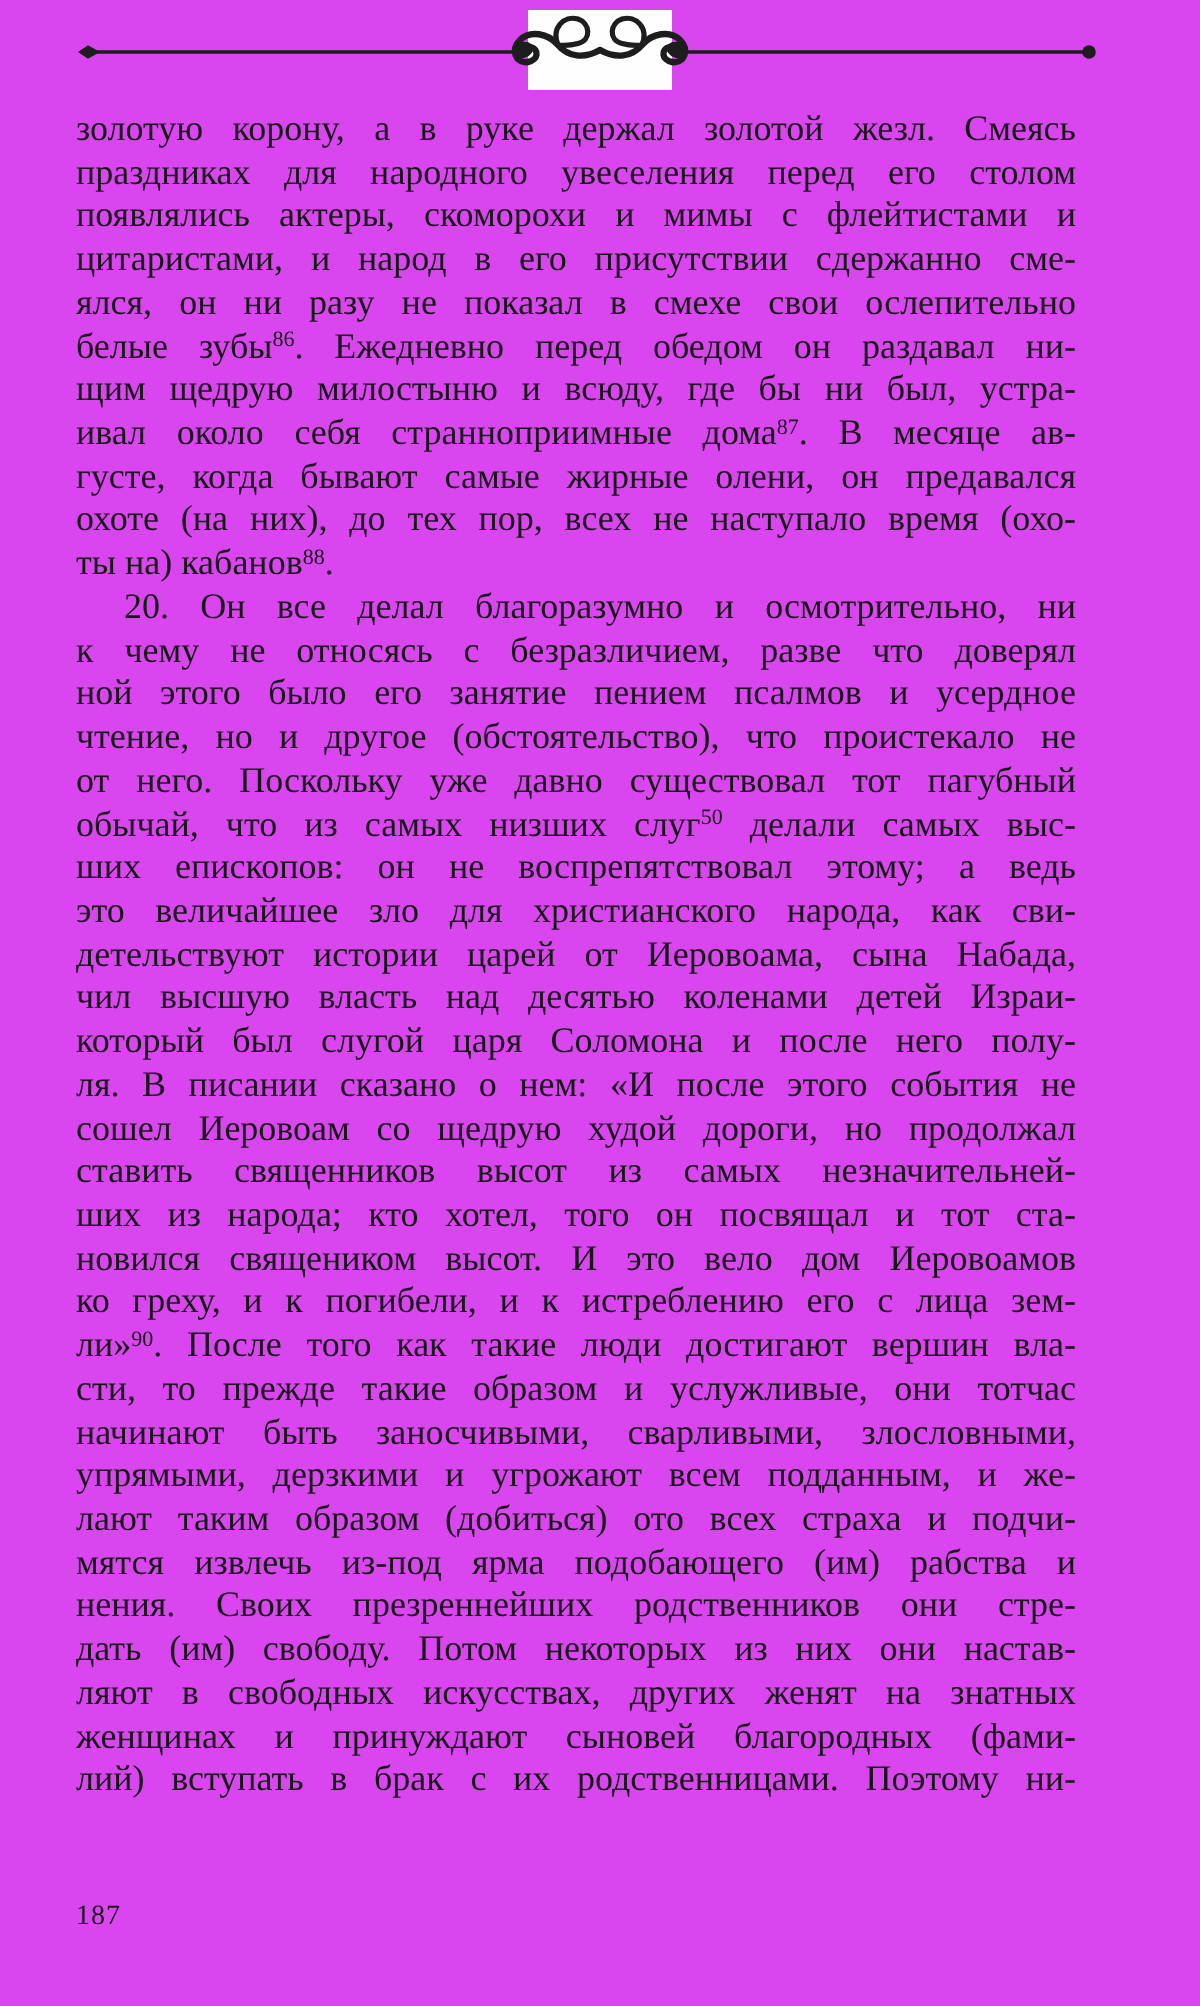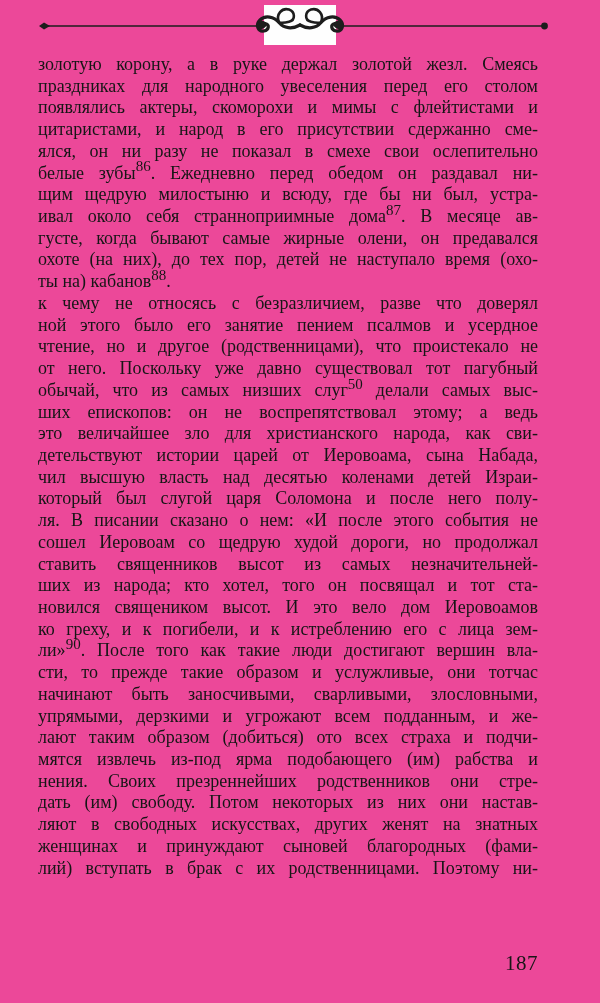--- a/index.html
+++ b/index.html
@@ -10,21 +10,21 @@
     width: 600px;
     height: 1003px;
     background: #ffffff;
     position: relative;
     font-family: "Liberation Serif", "DejaVu Serif", serif;
     overflow: hidden;
   }
   .book-page {
     position: absolute;
     inset: 0;
-    background: #ec4899;
+    background: #d946ef;
     text-decoration: underline;
   }
   .ornament-wrap {
     position: absolute;
     top: 0;
     left: 0;
     width: 600px;
     height: 52px;
   }
   .text-block {
@@ -43,34 +43,34 @@
     white-space: normal;
     overflow: visible;
   }
   .line.no-just {
     text-align-last: left;
   }
   .line.indent {
     text-indent: 24px;
   }
   sup {
-    font-size: 15px;
+    font-size: 11px;
     line-height: 0;
     vertical-align: baseline;
     position: relative;
     top: -0.48em;
     letter-spacing: 0;
   }
   .page-number {
     position: absolute;
     top: 951px;
     left: 38px;
     width: 500px;
-    text-align: right;
-    font-size: 21px;
+    text-align: left;
+    font-size: 14px;
     color: #161616;
     letter-spacing: 0.5px;
   }
 </style>
 </head>
 <body>
 
 <div class="book-page">
 
   <div class="ornament-wrap">
@@ -97,25 +97,26 @@
   <div class="text-block">
       <div class="line">золотую корону, а в руке держал золотой жезл. Смеясь</div>
       <div class="line">праздниках для народного увеселения перед его столом</div>
       <div class="line">появлялись актеры, скоморохи и мимы с флейтистами и</div>
       <div class="line">цитаристами, и народ в его присутствии сдержанно сме-</div>
       <div class="line">ялся, он ни разу не показал в смехе свои ослепительно</div>
       <div class="line">белые зубы<sup>86</sup>. Ежедневно перед обедом он раздавал ни-</div>
       <div class="line">щим щедрую милостыню и всюду, где бы ни был, устра-</div>
       <div class="line">ивал около себя странноприимные дома<sup>87</sup>. В месяце ав-</div>
       <div class="line">густе, когда бывают самые жирные олени, он предавался</div>
-      <div class="line">охоте (на них), до тех пор, детей не наступало время (охо-</div>
+      <div class="line">охоте (на них), до тех пор, всех не наступало время (охо-</div>
       <div class="line no-just">ты на) кабанов<sup>88</sup>.</div>
+      <div class="line indent">20. Он все делал благоразумно и осмотрительно, ни</div>
       <div class="line">к чему не относясь с безразличием, разве что доверял</div>
       <div class="line">ной этого было его занятие пением псалмов и усердное</div>
-      <div class="line">чтение, но и другое (родственницами), что проистекало не</div>
+      <div class="line">чтение, но и другое (обстоятельство), что проистекало не</div>
       <div class="line">от него. Поскольку уже давно существовал тот пагубный</div>
       <div class="line">обычай, что из самых низших слуг<sup>50</sup> делали самых выс-</div>
       <div class="line">ших епископов: он не воспрепятствовал этому; а ведь</div>
       <div class="line">это величайшее зло для христианского народа, как сви-</div>
       <div class="line">детельствуют истории царей от Иеровоама, сына Набада,</div>
       <div class="line">чил высшую власть над десятью коленами детей Израи-</div>
       <div class="line">который был слугой царя Соломона и после него полу-</div>
       <div class="line">ля. В писании сказано о нем: «И после этого события не</div>
       <div class="line">сошел Иеровоам со щедрую худой дороги, но продолжал</div>
       <div class="line">ставить священников высот из самых незначительней-</div>

